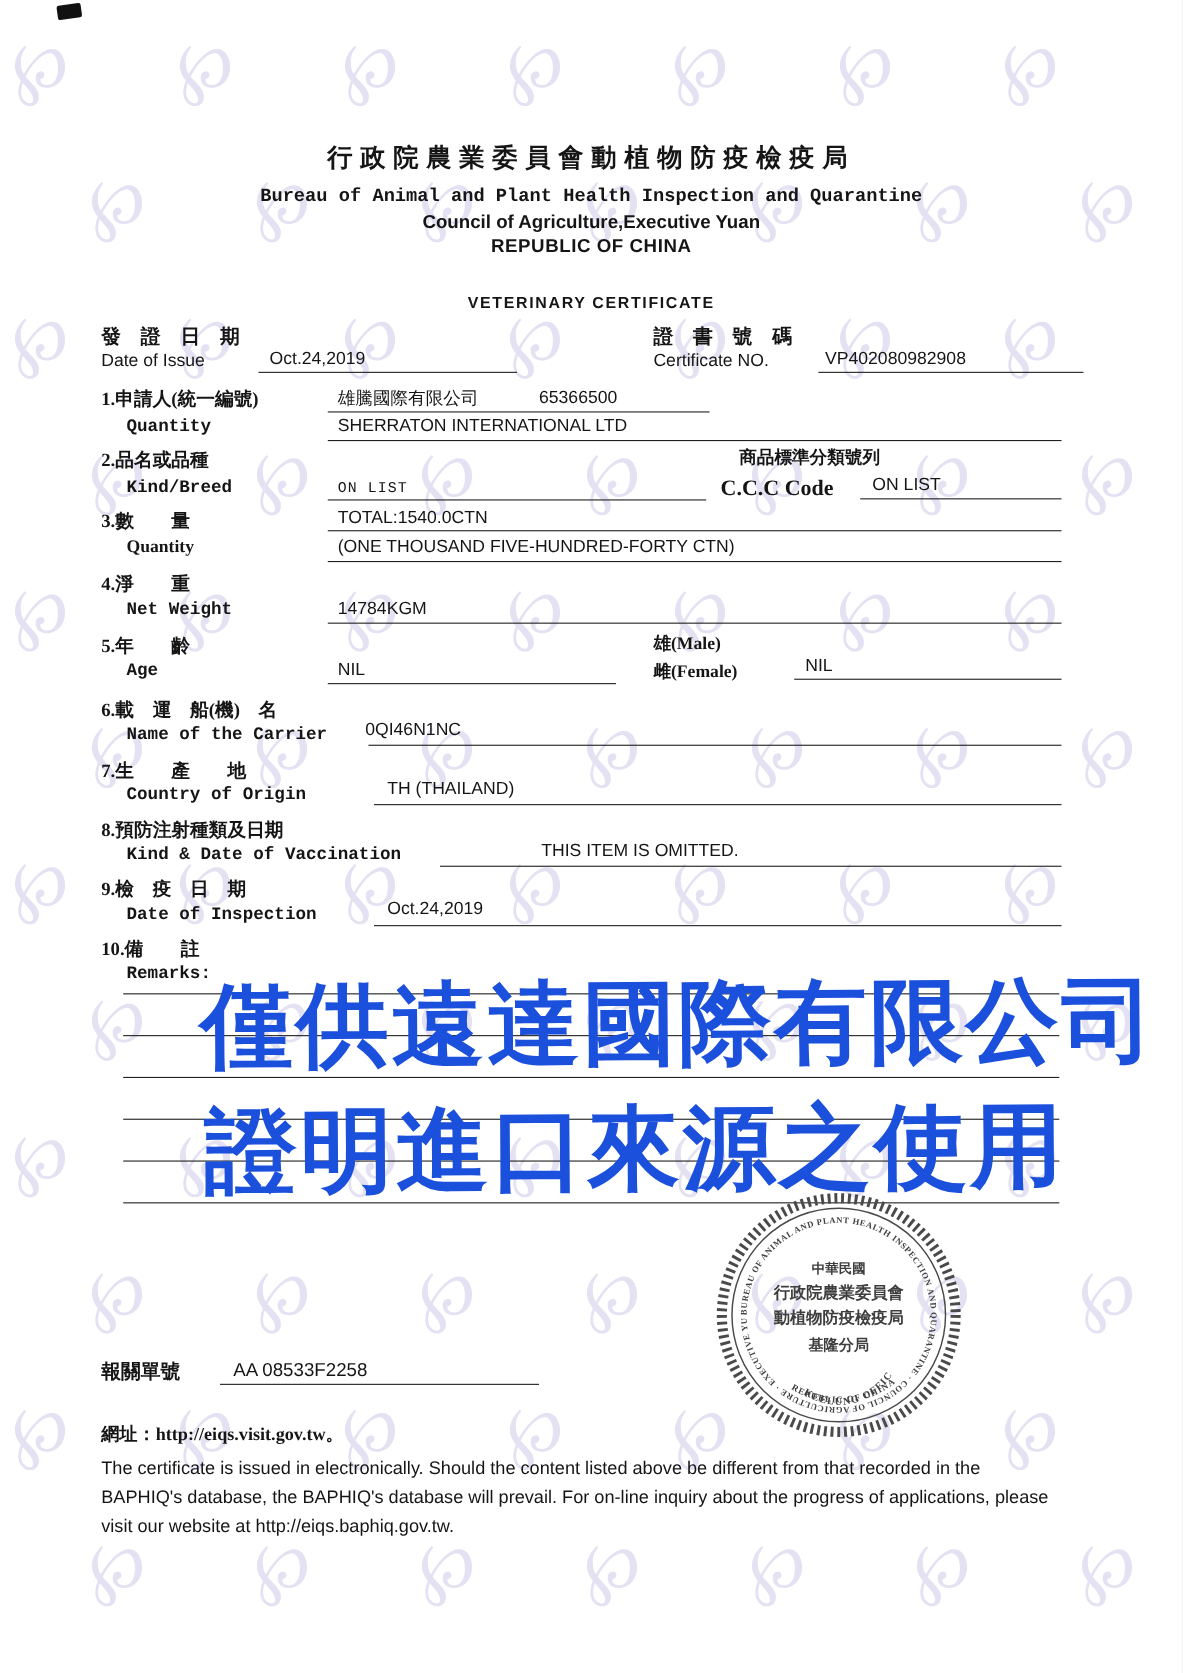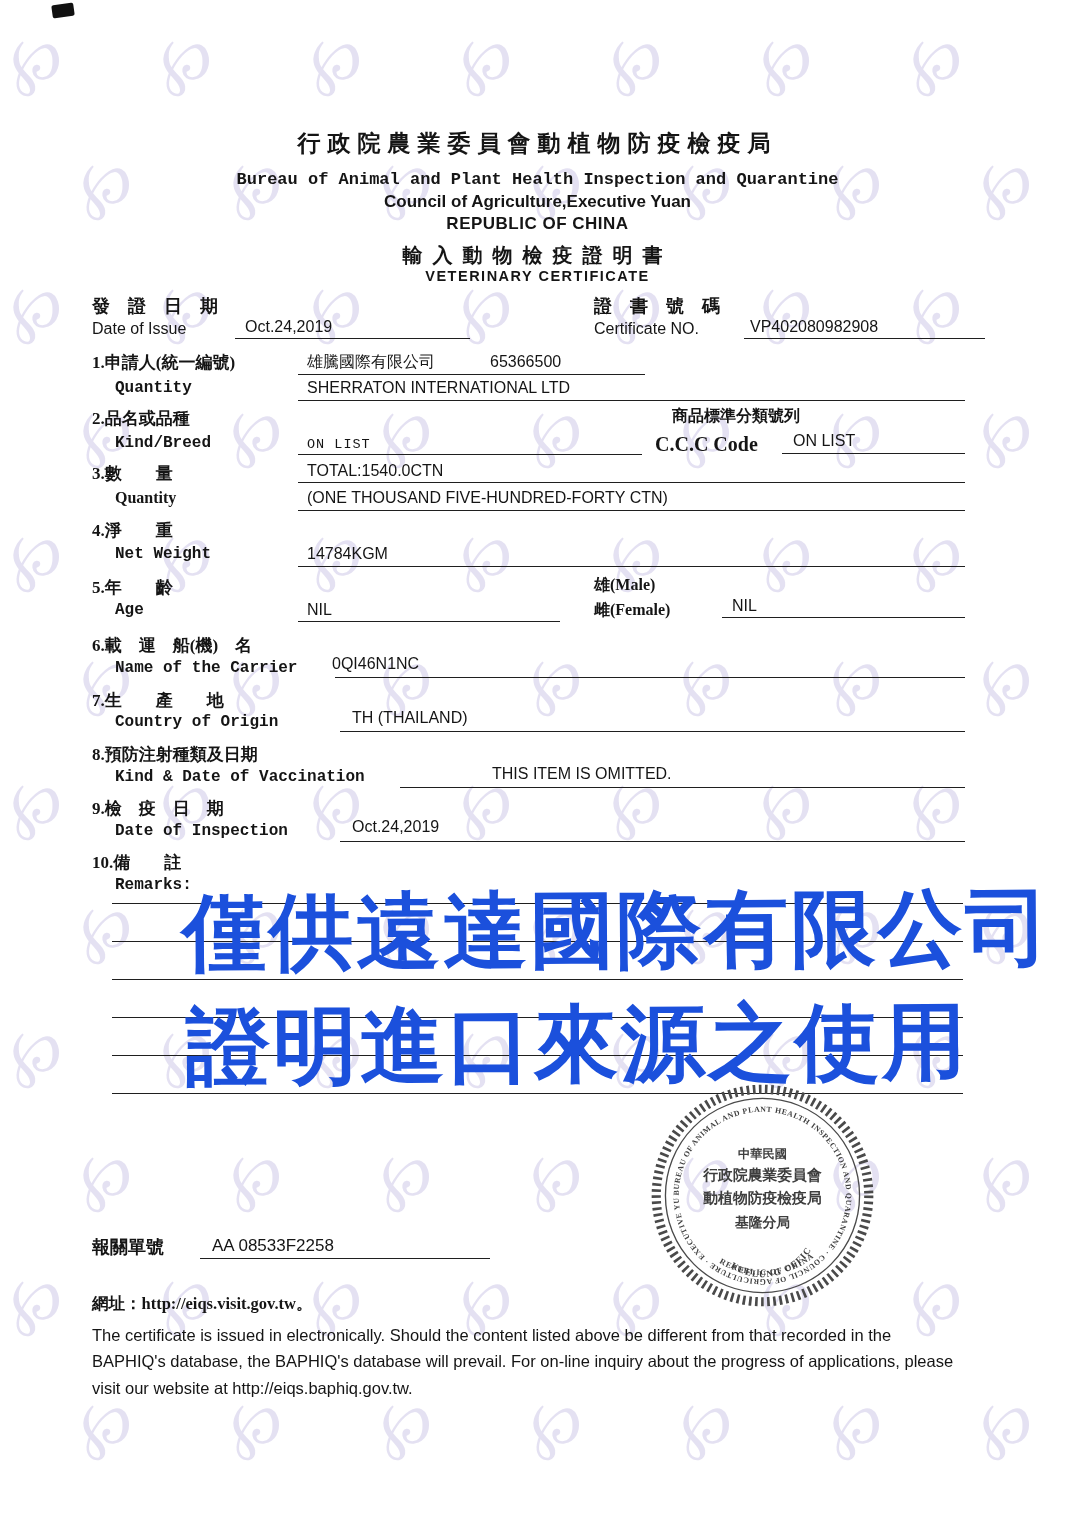--- a/index.html
+++ b/index.html
@@ -112,21 +112,20 @@
       <span class="wm" style="left: 830px; top: 1378px;">℘</span>
       <span class="wm" style="left: 980px; top: 1378px;">℘</span>
     </div>
 
   <div class="artifact"></div>
 
   <div class="ctr zh" style="top:128px;font-size:23px;letter-spacing:7px;">行政院農業委員會動植物防疫檢疫局</div>
   <div class="ctr" style="top:170px;font-size:17px;font-weight:bold;font-family:Liberation Mono, monospace;">Bureau of Animal and Plant Health Inspection and Quarantine</div>
   <div class="ctr" style="top:192px;font-size:17px;font-weight:bold;">Council of Agriculture,Executive Yuan</div>
   <div class="ctr" style="top:214px;font-size:17px;font-weight:bold;letter-spacing:0.5px;">REPUBLIC OF CHINA</div>
-  <div class="ctr zh" style="top:242px;font-size:20px;letter-spacing:10px;">輸入動物檢疫證明書</div>
   <div class="ctr" style="top:268px;font-size:14.5px;font-weight:bold;letter-spacing:1.5px;">VETERINARY CERTIFICATE</div>
 
   <div class="abs zh" style="left:92px;top:294px;font-size:18px;">發　證　日　期</div>
   <div class="abs zh" style="left:594px;top:294px;font-size:18px;">證　書　號　碼</div>
   <div class="abs val" style="left:92px;top:320px;">Date of Issue</div>
   <div class="abs val" style="left:245px;top:318px;">Oct.24,2019</div>
   <div class="rule" style="left:235px;top:338px;width:235px;"></div>
   <div class="abs val" style="left:594px;top:320px;">Certificate NO.</div>
   <div class="abs val" style="left:750px;top:318px;">VP402080982908</div>
   <div class="rule" style="left:744px;top:338px;width:241px;"></div>

